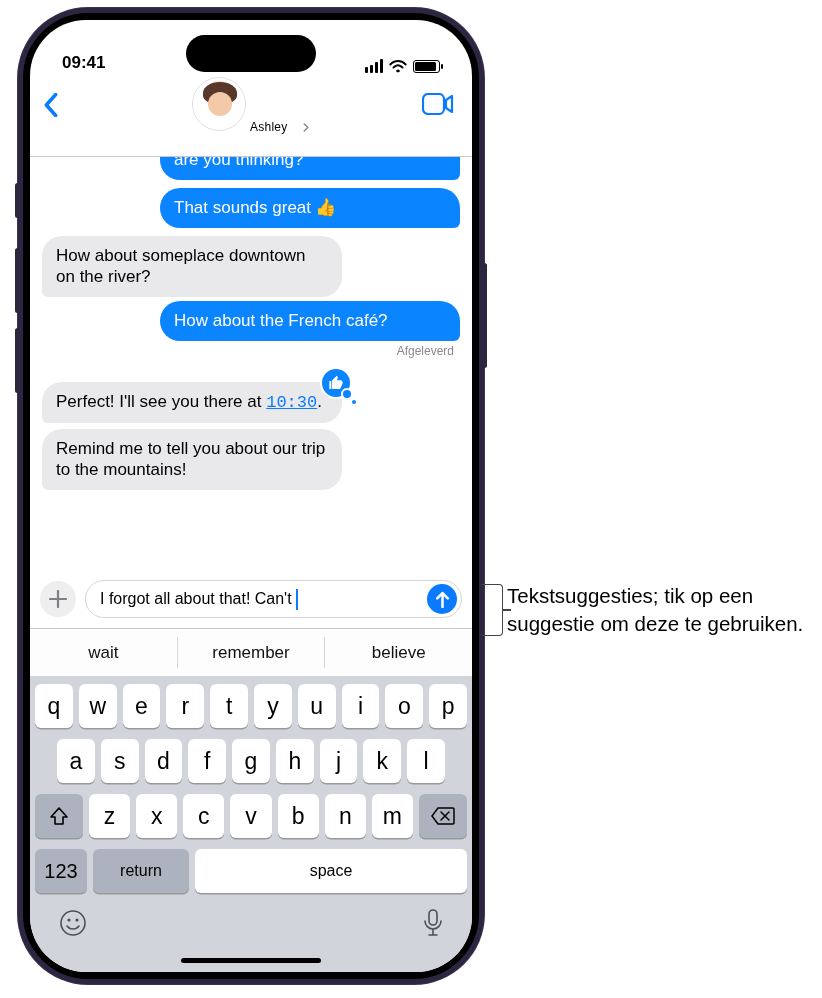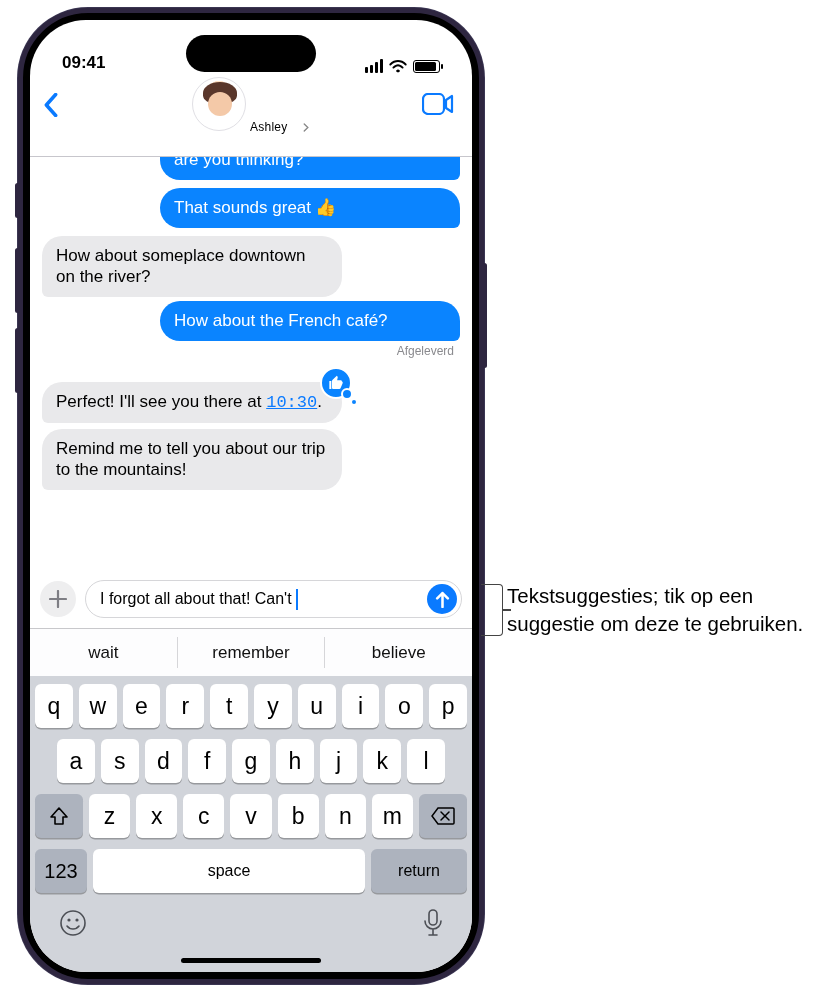--- a/index.html
+++ b/index.html
@@ -386,22 +386,22 @@
         <div class="key">m</div>
         <div class="key fn del">
           <svg width="24" height="18" viewBox="0 0 24 18">
               <path d="M7 1 H22 a1 1 0 0 1 1 1 V16 a1 1 0 0 1 -1 1 H7 L1 9 Z" fill="none" stroke="#000" stroke-width="1.5"></path>
               <path d="M10 5l8 8M18 5l-8 8" stroke="#000" stroke-width="1.5" stroke-linecap="round"></path>
             </svg>
         </div>
       </div>
       <div class="kbd-row" style="margin-bottom:0">
         <div class="key fn num">123</div>
+        <div class="key fn return">return</div>
         <div class="key space">space</div>
-        <div class="key fn return">return</div>
       </div>
       <div class="kbd-btm">
         <svg width="28" height="28" viewBox="0 0 28 28">
           <circle cx="14" cy="14" r="12" fill="none" stroke="#4c4f55" stroke-width="1.6"></circle>
           <circle cx="10" cy="11" r="1.6" fill="#4c4f55"></circle>
             <circle cx="18" cy="11" r="1.6" fill="#4c4f55"></circle>
           <path d="M8 17c1.6 2 4 3 6 3s4.4-1 6-3" fill="none" stroke="#4c4f55" stroke-width="1.6" stroke-linecap="round"></path>
         </svg>
         <svg width="20" height="28" viewBox="0 0 20 28">
           <rect x="6" y="1" width="8" height="15" rx="4" fill="none" stroke="#4c4f55" stroke-width="1.6"></rect>

